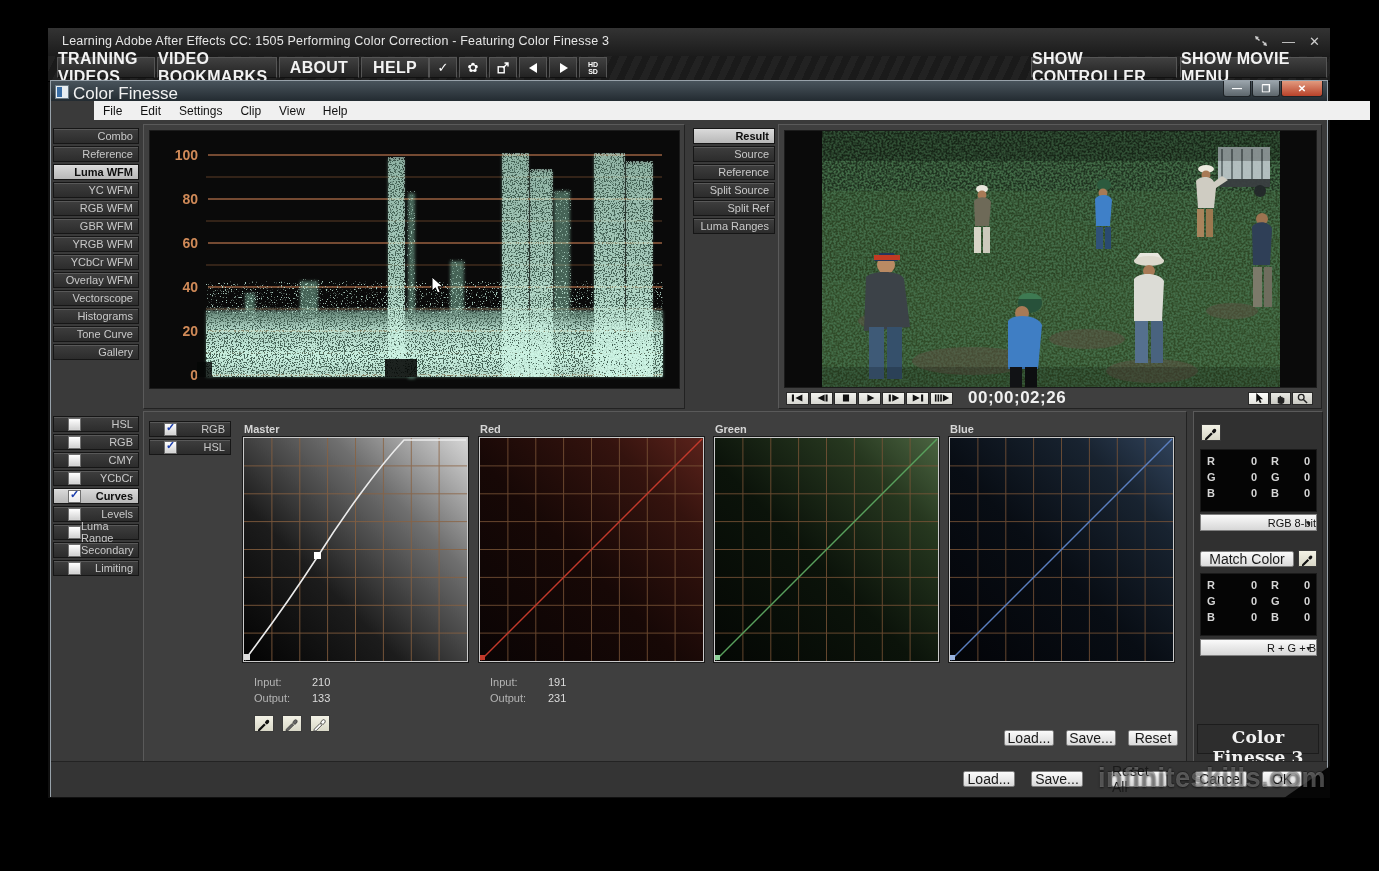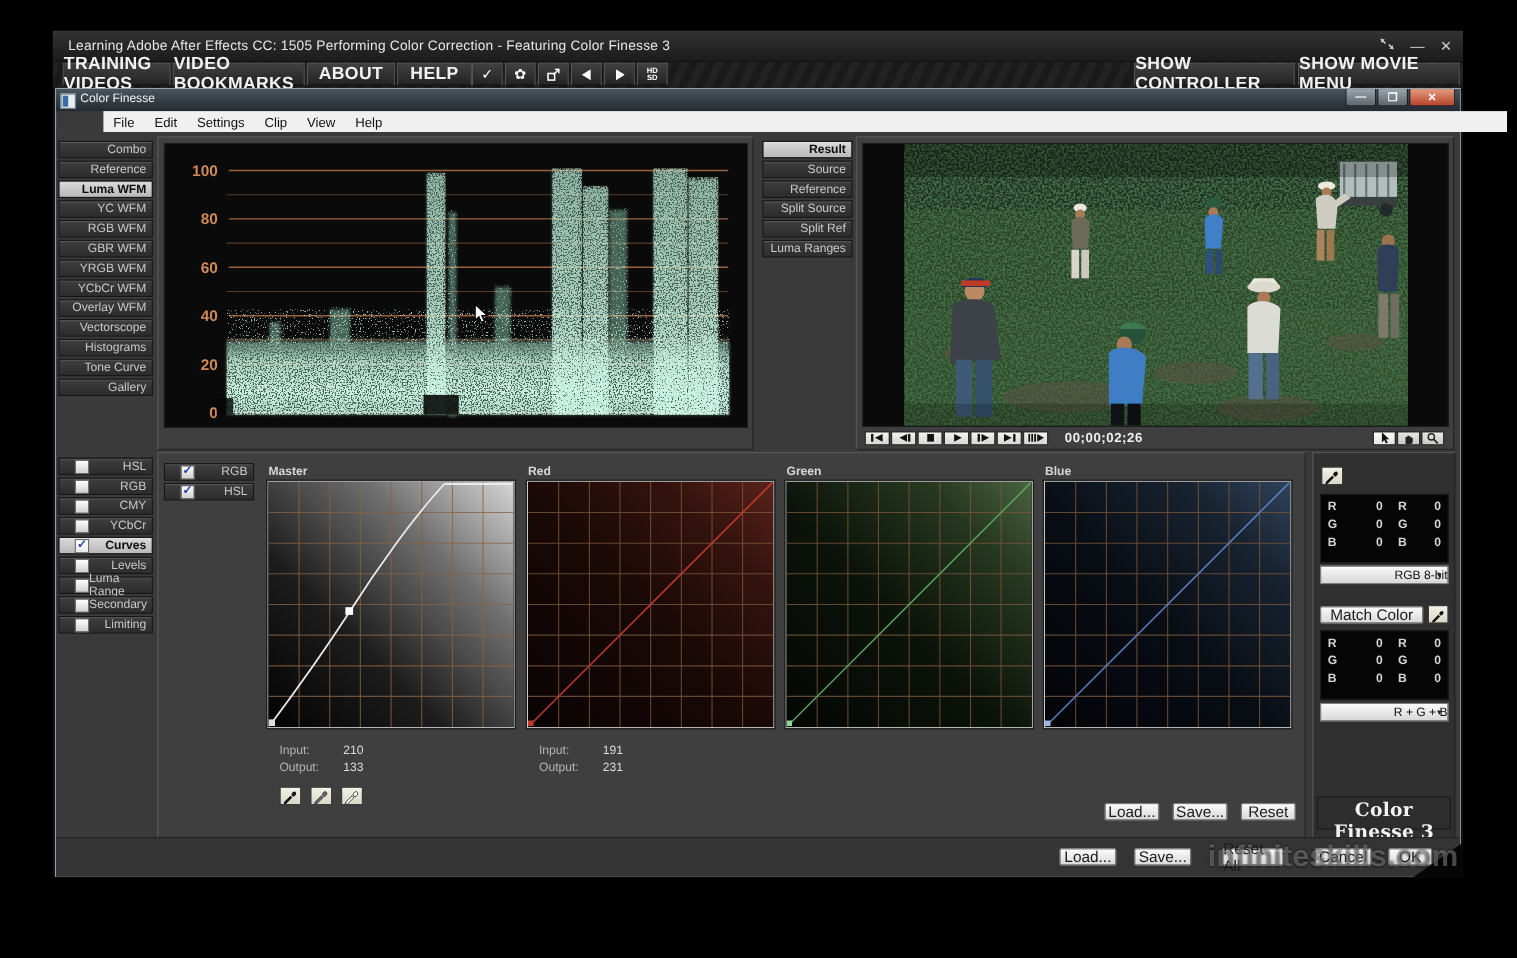--- a/index.html
+++ b/index.html
@@ -21,21 +21,21 @@
            border:1px solid #555;border-bottom-color:#111;color:#fff;display:flex;align-items:center;
            justify-content:center;box-sizing:border-box;font-size:13px;}
   .hdsd{font-size:7px;font-weight:bold;line-height:7px;text-align:center;}
   
   #cfwin{position:absolute;left:2px;top:52px;width:1278px;height:717px;border:1px solid #98a2aa;
          box-sizing:border-box;background:#3a3a3a;}
   .cftitle{position:absolute;left:0;top:0;width:100%;height:20px;
            background:linear-gradient(#49545c,#232b31);}
   .cfico{position:absolute;left:4px;top:4px;width:12px;height:12px;background:#e8eef2;border:1px solid #6a7a84;}
   .cfico i{display:block;width:5px;height:10px;margin:1px 0 0 1px;background:#3a6ea5;}
-  .cftitle-text{position:absolute;left:22px;top:3px;font-size:11px;color:#f2f2f2;}
+  .cftitle-text{position:absolute;left:22px;top:3px;font-size:17px;color:#f2f2f2;}
   .cfbtns{position:absolute;right:4px;top:0;display:flex;}
   .cfb{width:28px;height:16px;border:1px solid #1d2226;border-top:none;border-radius:0 0 3px 3px;
        background:linear-gradient(#9aa4ab,#5d666c);color:#fff;font-size:10px;font-weight:bold;
        display:flex;align-items:center;justify-content:center;margin-left:1px;box-sizing:border-box;}
   .cfb.close{width:42px;background:linear-gradient(#e29a7e,#b8422a);}
   .cfmenu{position:absolute;left:0;top:20px;width:100%;height:19px;background:#f0f0f0;
           border-bottom:1px solid #28282 8;display:flex;align-items:center;box-sizing:border-box;margin-left:43px;}
   .cfmenu span{font-size:12px;color:#111;padding:0 9px;}
   #cfclient{position:absolute;left:0;top:39px;width:1276px;height:676px;background:#3a3a3a;}
   
@@ -52,21 +52,21 @@
   
   .panel{position:absolute;background:#3f3f3f;border:1px solid #5a5a5a;border-right-color:#222;
          border-bottom-color:#222;box-sizing:border-box;}
   .blackdisp{position:absolute;background:#0a0a0a;border:1px solid #1c1c1c;box-sizing:border-box;}
   
   .tbtn{width:23px;height:13px;background:linear-gradient(#f4f4f0,#d6d6d0);border:1px solid #2a2a2a;
         display:flex;align-items:center;justify-content:center;box-sizing:border-box;margin-right:1px;}
   .toolbtn{width:21px;height:13px;background:linear-gradient(#e9e9e4,#c9c9c2);border:1px solid #2a2a2a;
         display:flex;align-items:center;justify-content:center;box-sizing:border-box;margin-left:1px;}
   .toolbtn.active{background:linear-gradient(#fdfdfb,#e4e4de);}
-  .timecode{font-size:12px;font-weight:bold;color:#f0f0f0;letter-spacing:.5px;}
+  .timecode{font-size:17px;font-weight:bold;color:#f0f0f0;letter-spacing:.5px;}
   
   .graph{position:absolute;width:225px;height:225px;border:1px solid #cacaca;outline:1px solid #191919;
          box-sizing:border-box;background:#000;}
   .gtitle{position:absolute;font-size:11px;font-weight:bold;color:#d6d6d6;}
   .rlabel{position:absolute;font-size:11px;color:#b4b4b4;}
   .rvalue{position:absolute;font-size:11px;color:#dcdcdc;}
   
   .lbtn{position:absolute;height:16px;background:linear-gradient(#fbfbfb,#d9d9d9);
         border:1px solid #7e7e7e;border-radius:2px;color:#1a1a1a;font-size:14px;
         display:flex;align-items:center;justify-content:center;box-sizing:border-box;}

